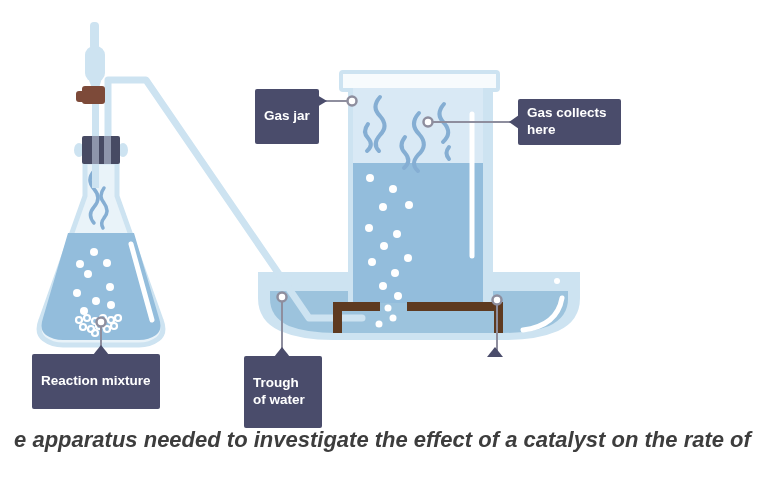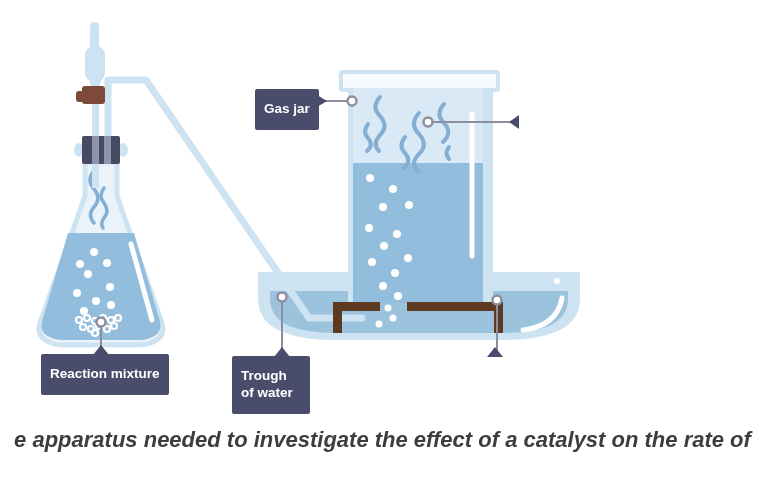--- a/index.html
+++ b/index.html
@@ -20,21 +20,21 @@
   .clip{fill:var(--clip-brown);}
   .shelf{fill:var(--shelf-brown);}
   .bungd{fill:var(--bung-dark);}
   .bungl{fill:var(--bung-light);}
   .hl{stroke:#fff;stroke-width:5;fill:none;stroke-linecap:round;}
   .conn{stroke:var(--connector);stroke-width:2;}
   .node{fill:#fff;stroke:var(--connector);stroke-width:2.5;}
   .ptr{fill:var(--label-bg);}
 
   .lbl{position:absolute;background:var(--label-bg);color:var(--label-text);
-       font-weight:bold;font-size:13.5px;line-height:1.25;padding:12px 9px;
+       font-weight:bold;font-size:13.5px;line-height:1.25;padding:19px 9px;
        border-radius:2px;}
   .caption{position:absolute;left:0;right:0;top:424px;text-align:center;
        font-style:italic;font-weight:600;font-size:22px;line-height:31px;
        color:var(--caption-text);white-space:nowrap;}
 </style>
 </head>
 <body>
 
 <div class="stage">
 
@@ -158,23 +158,24 @@
       <circle class="node" cx="352" cy="101" r="4.5"></circle>
       <circle class="node" cx="428" cy="122" r="4.5"></circle>
       <circle class="node" cx="101" cy="322" r="4.5"></circle>
       <circle class="node" cx="282" cy="297" r="4.5"></circle>
       <circle class="node" cx="497" cy="300" r="4.5"></circle>
     </g>
   </svg>
 
   <div class="lbl" style="left:255px;top:89px;">Gas jar</div>
 
+  <div class="lbl" style="left:518px;top:99px;width:85px;padding:6px 9px;">Gas collects here</div>
 
-  <div class="lbl" style="left:41px;top:354px;">Reaction mixture</div>
+  <div class="lbl" style="left:32px;top:354px;">Reaction mixture</div>
 
-  <div class="lbl" style="left:232px;top:356px;width:60px;">Trough of water</div>
+  <div class="lbl" style="left:244px;top:356px;width:60px;">Trough of water</div>
 
 
   <div class="caption">
     <div>e apparatus needed to investigate the effect of a catalyst on the rate of</div>
   </div>
 
 </div>
 
 </body></html>

